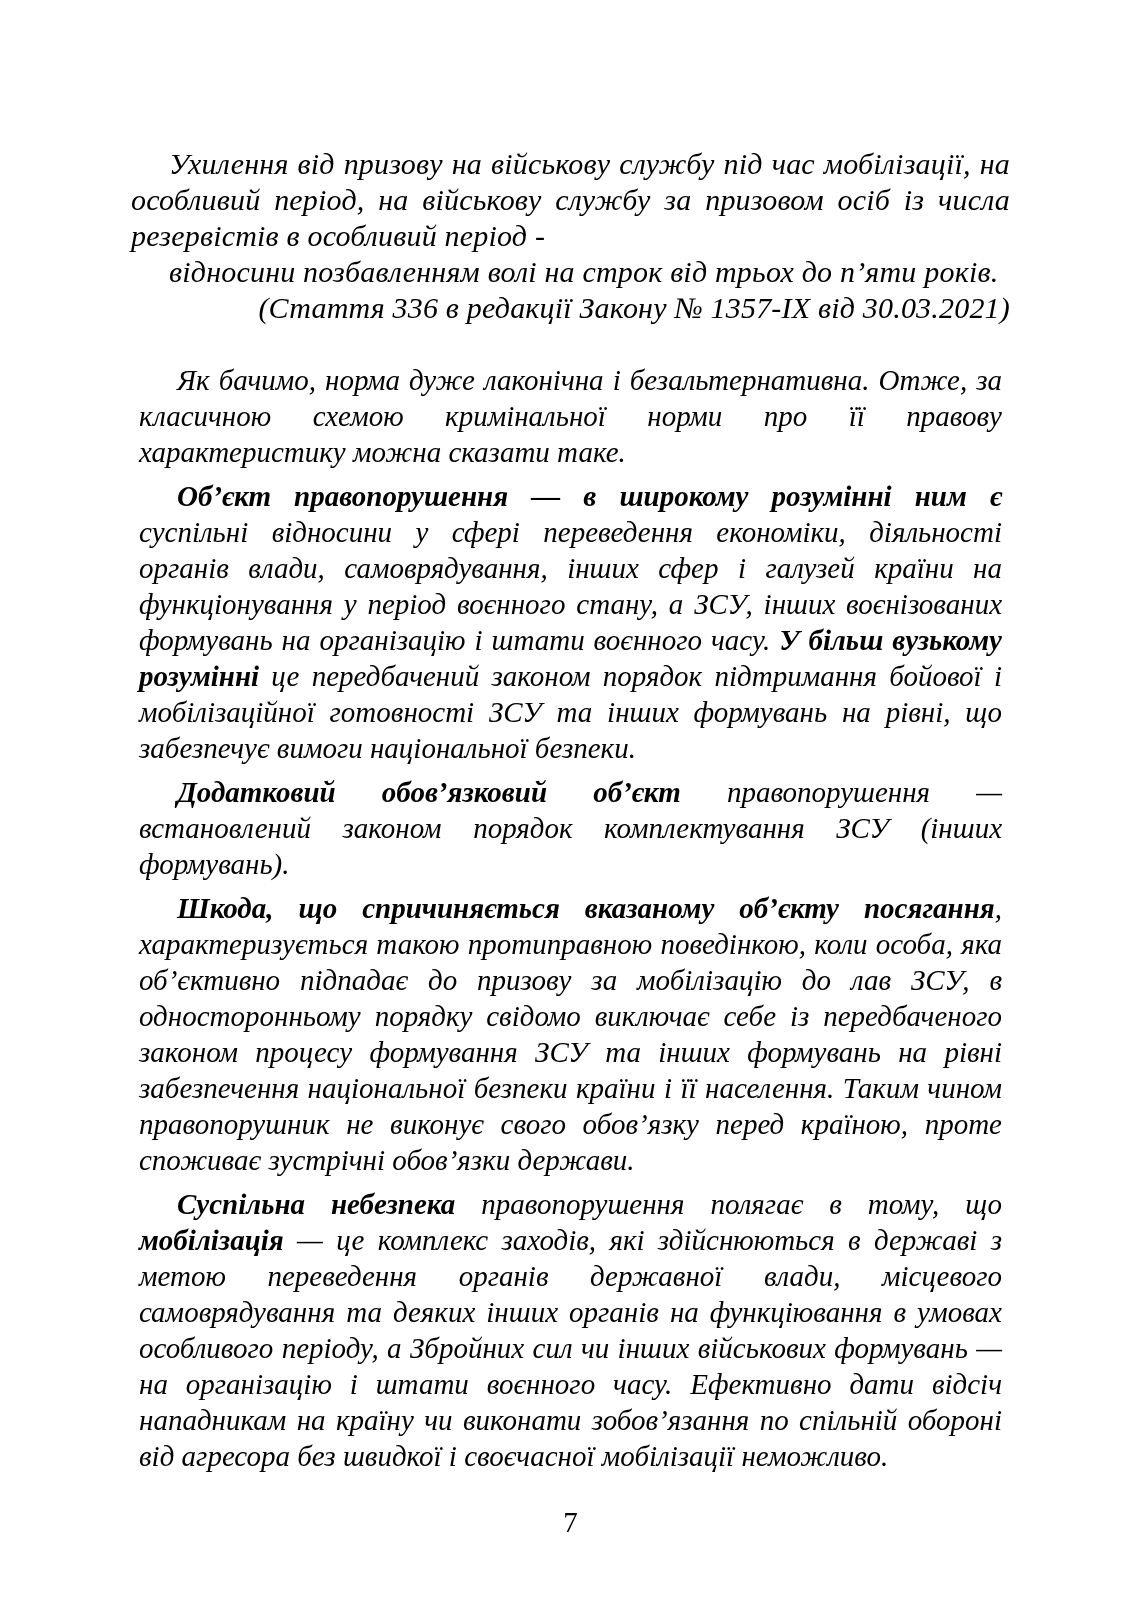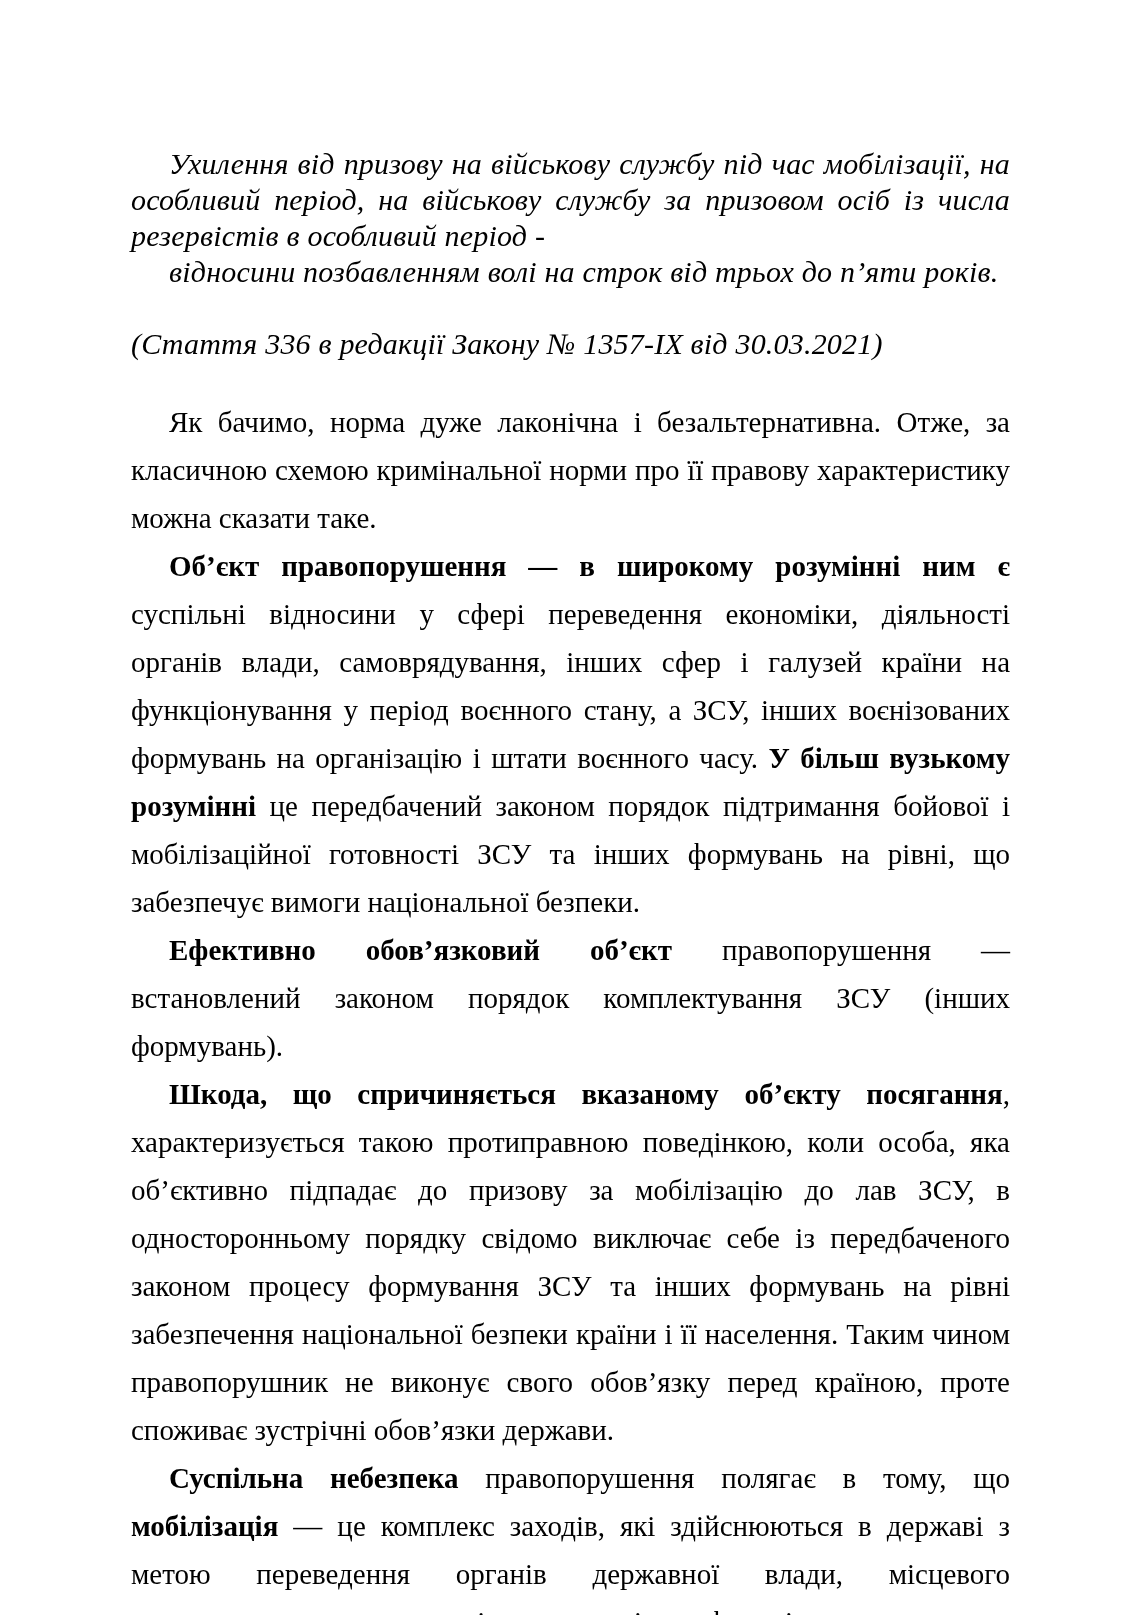--- a/index.html
+++ b/index.html
@@ -22,36 +22,37 @@
   .excerpt p {
     margin: 0;
     font-style: italic;
     font-size: 30px;
     line-height: 36px;
     text-align: justify;
     text-indent: 38px;
     letter-spacing: 0.2px;
   }
   .citation {
-    margin-top: 36px;
     font-style: italic;
     font-size: 30px;
     line-height: 36px;
+    text-align: right;
     letter-spacing: 0.2px;
   }
   
   .body-text {
     margin-top: 36px;
   }
   .body-text p {
-    margin: 0;
+    margin: 8px;
     font-size: 29px;
-    line-height: 48px;
+    line-height: 36px;
     text-align: justify;
     text-indent: 38px;
+    font-style: italic;
   }
   .b {
     font-weight: 700;
   }
   .page-number {
     margin-top: 30px;
     font-size: 29px;
     line-height: 36px;
     text-align: center;
   }
@@ -61,18 +62,18 @@
 
 <div class="sheet">
   <section class="excerpt" id="excerpt">
       <p><span>Ухилення від призову на військову службу під час мобілізації, на особливий період, на військову службу за призовом осіб із числа резервістів в особливий період -</span></p>
       <p><span>відносини позбавленням волі на строк від трьох до п’яти років.</span></p>
     </section>
   <div class="citation">(Стаття 336 в редакції Закону № 1357-IX від 30.03.2021)</div>
   <section class="body-text" id="bodytext">
       <p><span>Як бачимо, норма дуже лаконічна і безальтернативна. Отже, за класичною схемою кримінальної норми про її правову характеристику можна сказати таке.</span></p>
       <p><span class="b">Об’єкт правопорушення — в широкому розумінні ним є</span><span> суспільні відносини у сфері переведення економіки, діяльності органів влади, самоврядування, інших сфер і галузей країни на функціонування у період воєнного стану, а ЗСУ, інших воєнізованих формувань на організацію і штати воєнного часу. </span><span class="b">У більш вузькому розумінні</span><span> це передбачений законом порядок підтримання бойової і мобілізаційної готовності ЗСУ та інших формувань на рівні, що забезпечує вимоги національної безпеки.</span></p>
-      <p><span class="b">Ефективно обов’язковий об’єкт</span><span> правопорушення — встановлений законом порядок комплектування ЗСУ (інших формувань).</span></p>
+      <p><span class="b">Додатковий обов’язковий об’єкт</span><span> правопорушення — встановлений законом порядок комплектування ЗСУ (інших формувань).</span></p>
       <p><span class="b">Шкода, що спричиняється вказаному об’єкту посягання</span><span>, характеризується такою протиправною поведінкою, коли особа, яка об’єктивно підпадає до призову за мобілізацію до лав ЗСУ, в односторонньому порядку свідомо виключає себе із передбаченого законом процесу формування ЗСУ та інших формувань на рівні забезпечення національної безпеки країни і її населення. Таким чином правопорушник не виконує свого обов’язку перед країною, проте споживає зустрічні обов’язки держави.</span></p>
       <p><span class="b">Суспільна небезпека</span><span> правопорушення полягає в тому, що </span><span class="b">мобілізація</span><span> — це комплекс заходів, які здійснюються в державі з метою переведення органів державної влади, місцевого самоврядування та деяких інших органів на функціювання в умовах особливого періоду, а Збройних сил чи інших військових формувань — на організацію і штати воєнного часу. Ефективно дати відсіч нападникам на країну чи виконати зобов’язання по спільній обороні від агресора без швидкої і своєчасної мобілізації неможливо.</span></p>
     </section>
   <div class="page-number">7</div>
 </div>
 
 </body></html>

